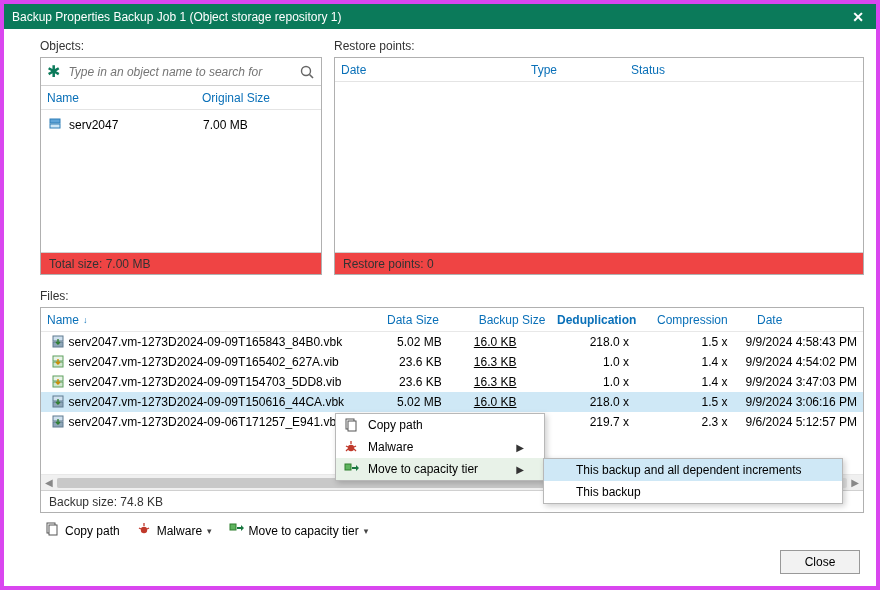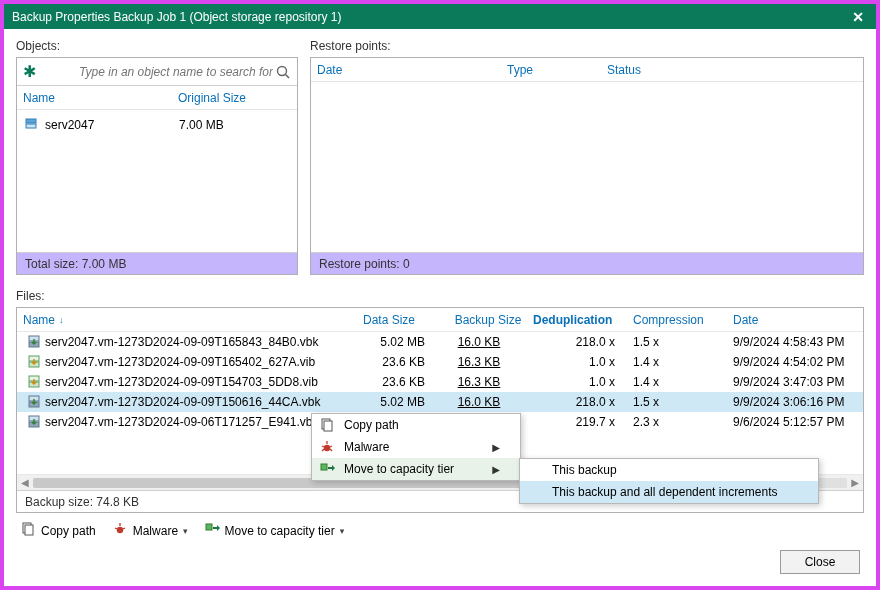--- a/index.html
+++ b/index.html
@@ -35,20 +35,21 @@
     display: flex; align-items: center; justify-content: center;
     cursor: pointer;
     font-size: 14px;
     font-weight: bold;
   }
   .content {
     flex: 1;
     padding: 10px 12px 12px 12px;
     display: flex;
     flex-direction: column;
+    margin-left: 24px;
   }
   .row-panels {
     display: flex;
     gap: 12px;
     margin-bottom: 8px;
   }
   .panel-label {
     color: #333;
     margin-bottom: 4px;
   }
@@ -73,21 +74,20 @@
     font-size: 16px;
     margin-right: 6px;
   }
   .searchbar input {
     flex: 1;
     border: none;
     outline: none;
     font-style: italic;
     color: #888;
     font-size: 12px;
-    text-align: right;
   }
   .searchbar .mag {
     width: 16px; height: 16px;
     display: flex; align-items: center; justify-content: center;
     color: #666;
   }
 
   .col-headers {
     display: flex;
     height: 24px;
@@ -118,21 +118,21 @@
   .obj-row .name-cell { width: 134px; }
   .obj-row .size-cell { flex: 1; padding-right: 8px; }
 
   .panel-footer {
     border-top: 1px solid #d0d0d0;
     height: 22px;
     display: flex;
     align-items: center;
     padding: 0 8px;
     color: #333;
-    background: #c4b5fd;
+    background: #ef4444;
   }
 
   .restore .col-headers .rp-date { width: 190px; }
   .restore .col-headers .rp-type { width: 100px; }
   .restore .col-headers .rp-status { flex: 1; }
   .restore .rp-body { flex: 1; }
 
   .files-label { color: #333; margin: 6px 0 4px 0; }
   .files-panel {
     border: 1px solid #b0b0b0;
@@ -166,21 +166,21 @@
     height: 20px;
     padding: 0 6px;
     white-space: nowrap;
   }
   .frow.selected { background: #cfe8f6; }
   .frow .ic { width: 22px; display:flex; align-items:center; justify-content:center; }
   .frow .fname { width: 318px; overflow:hidden; text-overflow:ellipsis; }
   .frow .fdata { width: 80px; text-align: right; padding-right: 18px;}
   .frow .fbackup { width: 90px; text-align: center; padding-right: 18px; text-decoration: underline;}
   .frow .fdedup { width: 100px; text-align: right; padding-right: 18px;}
-  .frow .fcomp { width: 100px; padding-right: 18px;}
+  .frow .fcomp { width: 100px; text-align: right; padding-right: 18px;}
   .frow .fdate { flex: 1; }
 
   .hscroll {
     height: 16px;
     background: #f0f0f0;
     display: flex;
     align-items: center;
     justify-content: space-between;
     padding: 0 4px;
     border-top: 1px solid #e8e8e8;
@@ -449,27 +449,27 @@
             <svg class="svg16" viewBox="0 0 16 16">
                 <rect x="2" y="3" width="6" height="6" fill="#5fb45f" stroke="#2f7f2f"></rect>
                 <path d="M9 6 L13 6 L13 4 L16 7 L13 10 L13 8 L9 8 Z" fill="#1a7740"></path>
               </svg>
           </span>
           <span class="lab">Move to capacity tier</span>
           <span class="sub">▶</span>
         </div>
 
         <div class="ctx-menu submenu" style="width:300px;">
+          <div class="mi highlight">
+            <span class="mic"></span>
+            <span class="lab">This backup and all dependent increments</span>
+          </div>
           <div class="mi">
             <span class="mic"></span>
             <span class="lab">This backup</span>
-          </div>
-          <div class="mi highlight">
-            <span class="mic"></span>
-            <span class="lab">This backup and all dependent increments</span>
           </div>
         </div>
       </div>
 
       <div class="hscroll">
         <span class="arrow">◀</span>
         <span class="track">
             <span class="thumb"></span>
           </span>
         <span class="arrow">▶</span>

